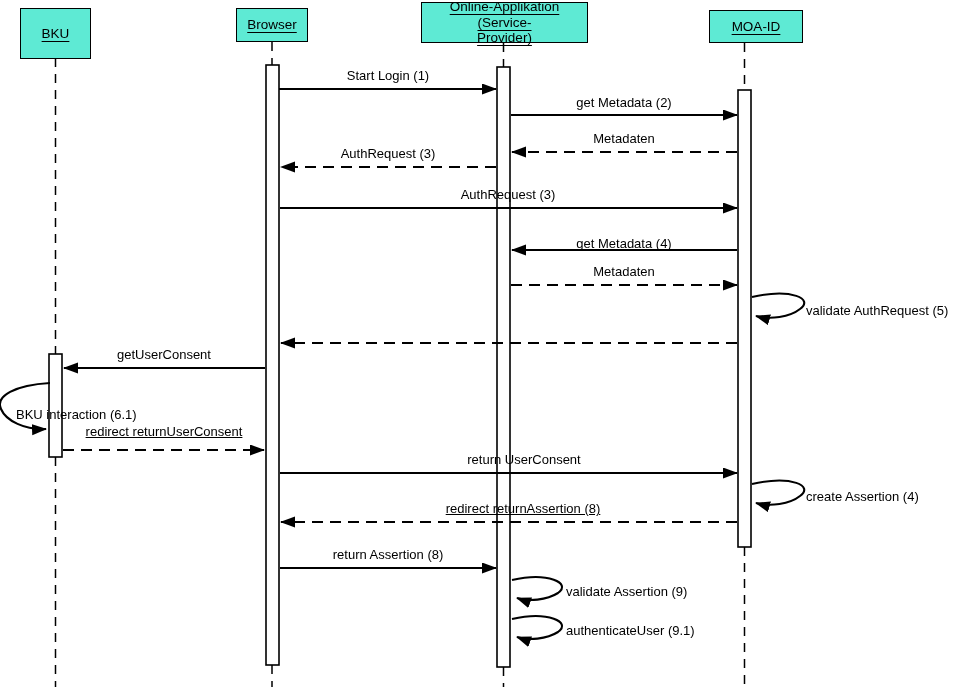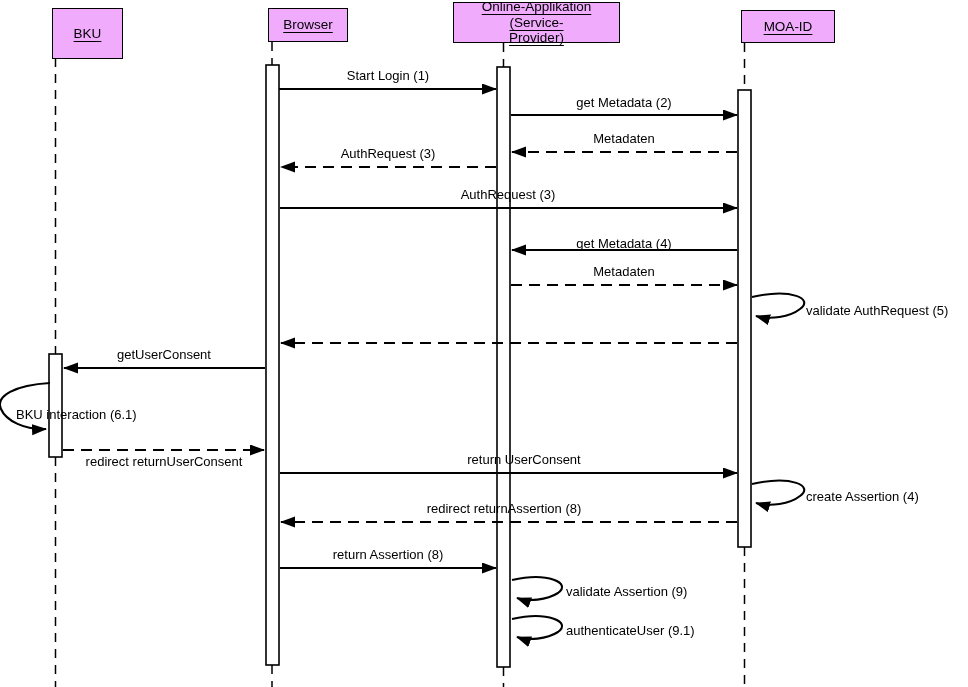--- a/index.html
+++ b/index.html
@@ -13,29 +13,28 @@
     color: #000000;
   }
   .layer { position: absolute; left: 0; top: 0; }
   .lifeline { stroke: #000; stroke-width: 1.5; stroke-dasharray: 9 7; fill: none; }
   .act { fill: #ffffff; stroke: #000; stroke-width: 1.6; }
   .msg { stroke: #000; stroke-width: 2.1; fill: none; }
   .dashed { stroke-dasharray: 11 7; }
   .actor {
     position: absolute;
     box-sizing: border-box;
-    background: #f0abfc;
+    background: #5eead4;
     border: 1.6px solid #000000;
     display: flex;
     align-items: center;
     justify-content: center;
     text-align: center;
     font-size: 13.5px;
     line-height: 1.18;
-    margin-left: 32px;
   }
   .actor span {
     text-decoration: underline;
     text-underline-offset: 3px;
     white-space: pre-line;
   }
   .mlbl {
     position: absolute;
     font-size: 13px;
     white-space: nowrap;
@@ -81,42 +80,42 @@
     <path class="msg" d="M752 484 C792 475 814 486 800 496 C790 504 770 507 756 503" marker-end="url(#arrow)"></path>
     <path class="msg dashed" d="M737 522 H281" marker-end="url(#arrow)"></path>
     <path class="msg" d="M280 568 H496" marker-end="url(#arrow)"></path>
     <path class="msg" d="M512 580 C548 572 572 583 558 593 C547 600 528 602 517 598" marker-end="url(#arrow)"></path>
     <path class="msg" d="M512 619 C548 611 572 622 558 632 C547 639 528 641 517 637" marker-end="url(#arrow)"></path>
   </svg>
 
   <div class="actor" style="left:20px;  top:8px;  width:71px;  height:51px;">
     <span>BKU</span>
   </div>
-  <div class="actor" style="left:236px; top:8px;  width:80px;  height:34px;">
+  <div class="actor" style="left:236px; top:8px;  width:72px;  height:34px;">
     <span>Browser</span>
   </div>
   <div class="actor" style="left:421px; top:2px;  width:167px; height:41px;">
     <span>Online-Applikation (Service-
 Provider)</span>
   </div>
   <div class="actor" style="left:709px; top:10px; width:94px;  height:33px;">
     <span>MOA-ID</span>
   </div>
 
   <div class="mlbl" style="left:388px; top:68px;">Start Login (1)</div>
   <div class="mlbl" style="left:624px; top:95px;">get Metadata (2)</div>
   <div class="mlbl" style="left:624px; top:131px;">Metadaten</div>
   <div class="mlbl" style="left:388px; top:146px;">AuthRequest (3)</div>
   <div class="mlbl" style="left:508px; top:187px;">AuthRequest (3)</div>
   <div class="mlbl" style="left:624px; top:236px;">get Metadata (4)</div>
   <div class="mlbl" style="left:624px; top:264px;">Metadaten</div>
   <div class="mlbl mlbl-left" style="left:806px; top:303px;">validate AuthRequest (5)</div>
   <div class="mlbl" style="left:164px; top:347px;">getUserConsent</div>
   <div class="mlbl mlbl-left" style="left:8px; top:407px;margin-left:8px;">BKU interaction (6.1)</div>
-  <div class="mlbl" style="left:164px; top:454px;">redirect returnUserConsent</div>
+  <div class="mlbl" style="left:164px; top:424px;text-decoration:underline;">redirect returnUserConsent</div>
   <div class="mlbl" style="left:508px; top:452px;margin-left:16px;">return UserConsent</div>
   <div class="mlbl mlbl-left" style="left:806px; top:489px;">create Assertion (4)</div>
-  <div class="mlbl" style="left:504px; top:501px;">redirect returnAssertion (8)</div>
+  <div class="mlbl" style="left:523px; top:501px;text-decoration:underline;">redirect returnAssertion (8)</div>
   <div class="mlbl" style="left:388px; top:547px;text-align:right;">return Assertion (8)</div>
   <div class="mlbl mlbl-left" style="left:566px; top:584px;">validate Assertion (9)</div>
   <div class="mlbl mlbl-left" style="left:566px; top:623px;">authenticateUser (9.1)</div>
 
 </div>
 
 </body></html>

